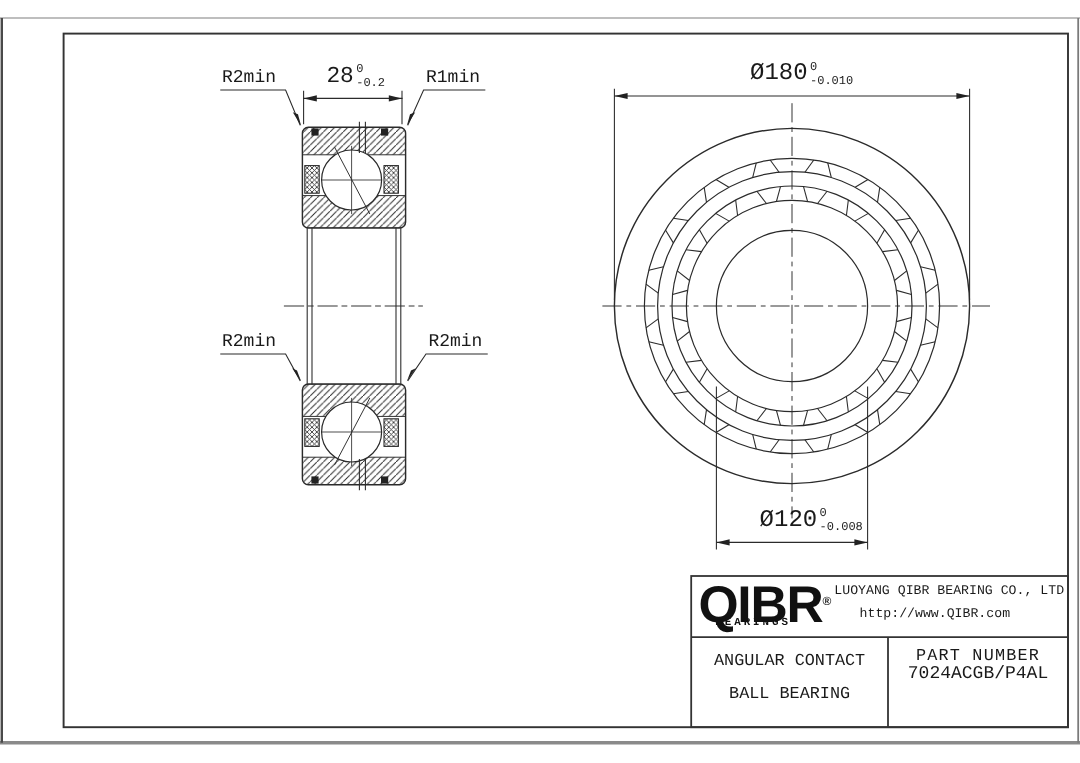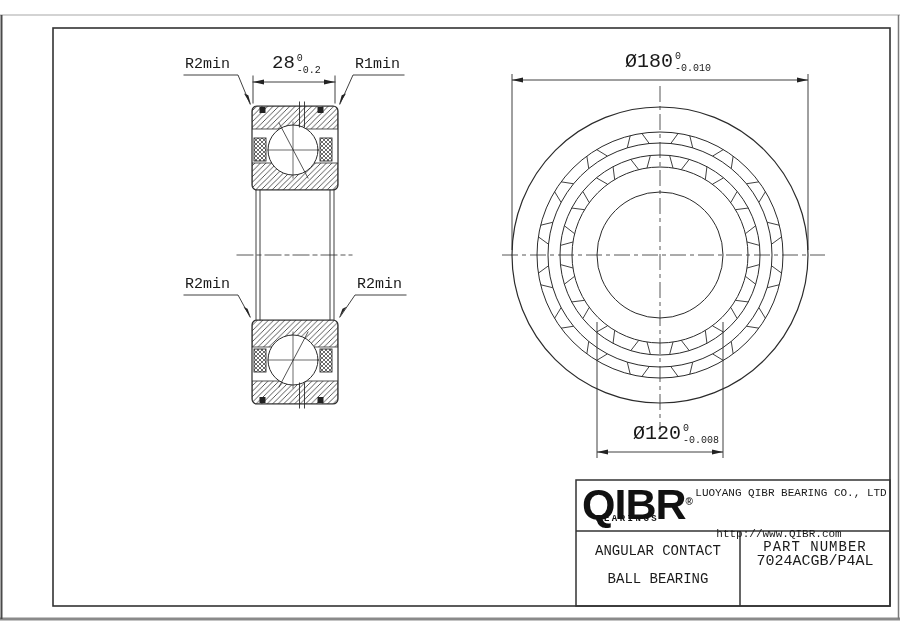--- a/index.html
+++ b/index.html
@@ -249,21 +249,21 @@
   </span>
 </div>
 
 <div>
   <div class="txt" style="left:582px;top:483px;">
     <span class="logo-name">QIBR</span><span class="logo-reg" style="vertical-align:14px;">®</span>
   </div>
   <div class="txt logo-tag" style="left:596px;top:515px;font-family:Liberation Mono, monospace;">BEARINGS</div>
 
   <div class="txt cad tb-small center" style="left:791px;top:488px;">LUOYANG QIBR BEARING CO., LTD</div>
-  <div class="txt cad tb-small center" style="left:779px;top:529px;">http://www.QIBR.com</div>
+  <div class="txt cad tb-small center" style="left:779px;top:507px;">http://www.QIBR.com</div>
 
   <div class="txt cad tb-med center" style="left:658px;top:544px;">ANGULAR CONTACT</div>
   <div class="txt cad tb-med center" style="left:658px;top:572px;">BALL BEARING</div>
 
   <div class="txt cad tb-med ls1 center" style="left:815px;top:540px;">PART NUMBER</div>
   <div class="txt cad tb-part center" style="left:815px;top:554px;text-align:right;">7024ACGB/P4AL</div>
 </div>
 
 </div>
 

